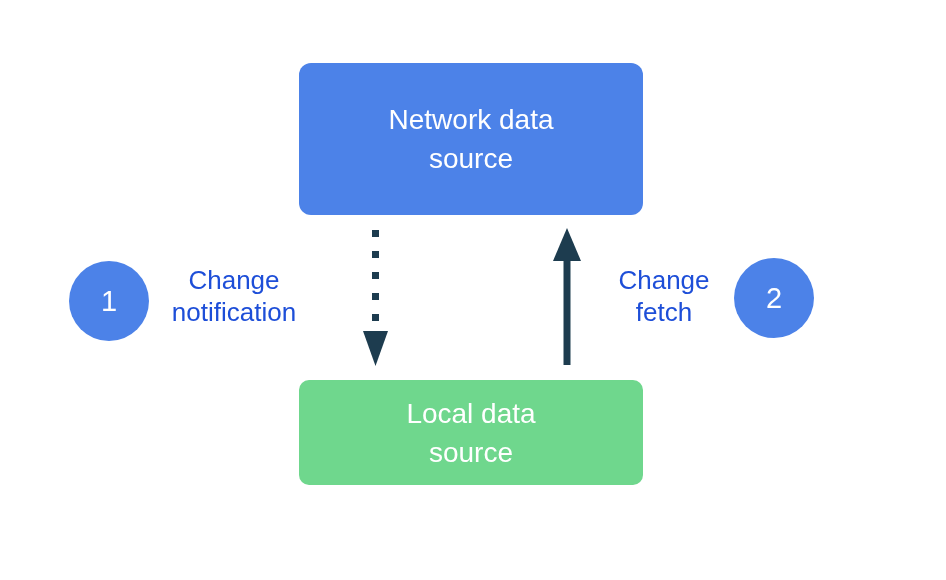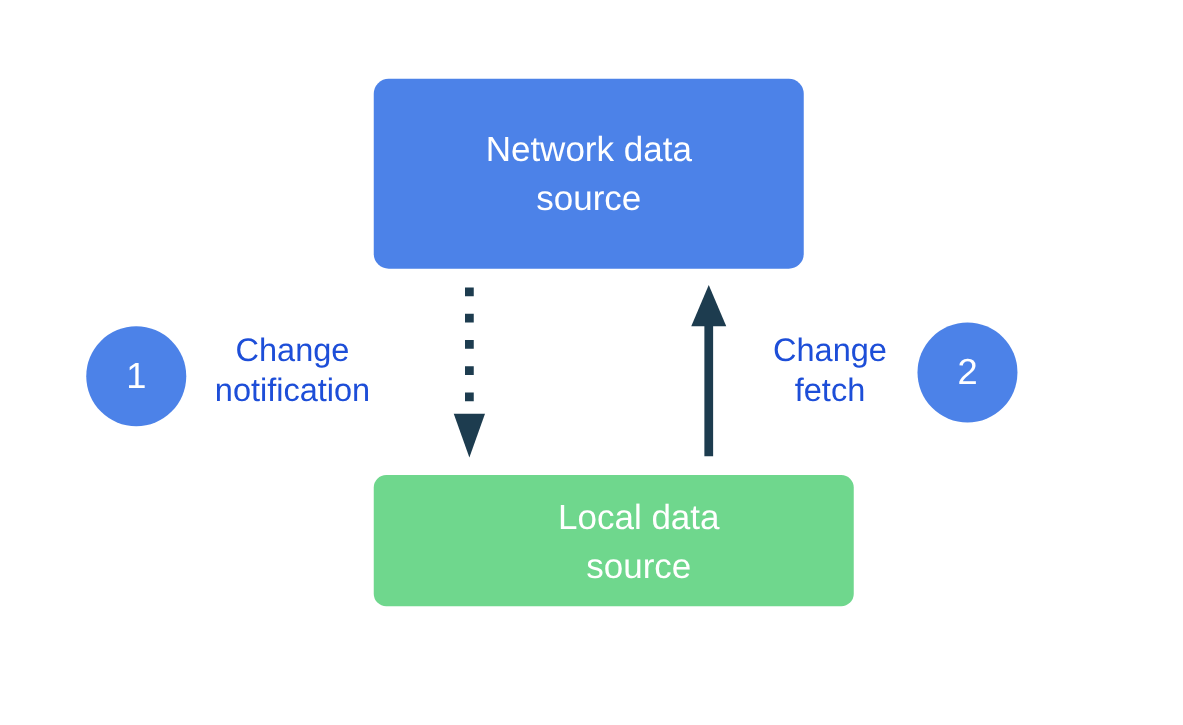--- a/index.html
+++ b/index.html
@@ -35,21 +35,20 @@
     background: #4C82E8;
     border-radius: 12px;
   }
   .node-local {
     left: 299px;
     top: 380px;
     width: 344px;
     height: 105px;
     background: #6FD78D;
     border-radius: 10px;
-    padding-left: 40px;
   }
   .step-circle {
     position: absolute;
     width: 80px;
     height: 80px;
     border-radius: 50%;
     background: #4C82E8;
     color: #ffffff;
     font-size: 29px;
     display: flex;

